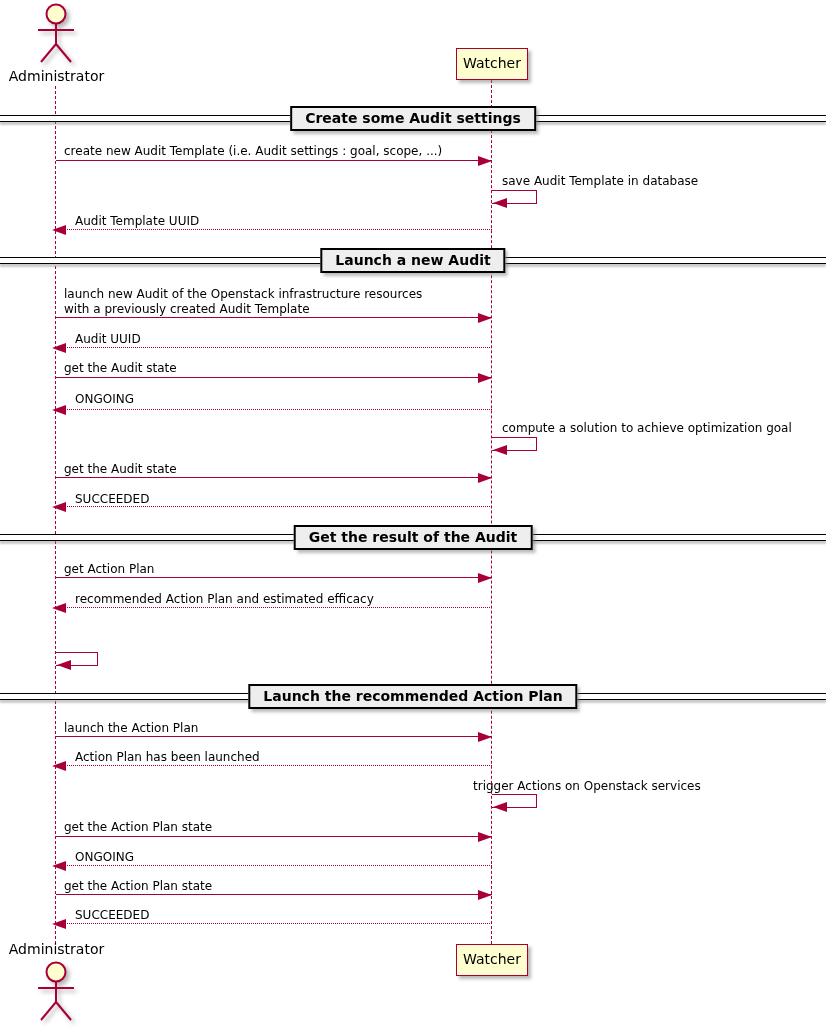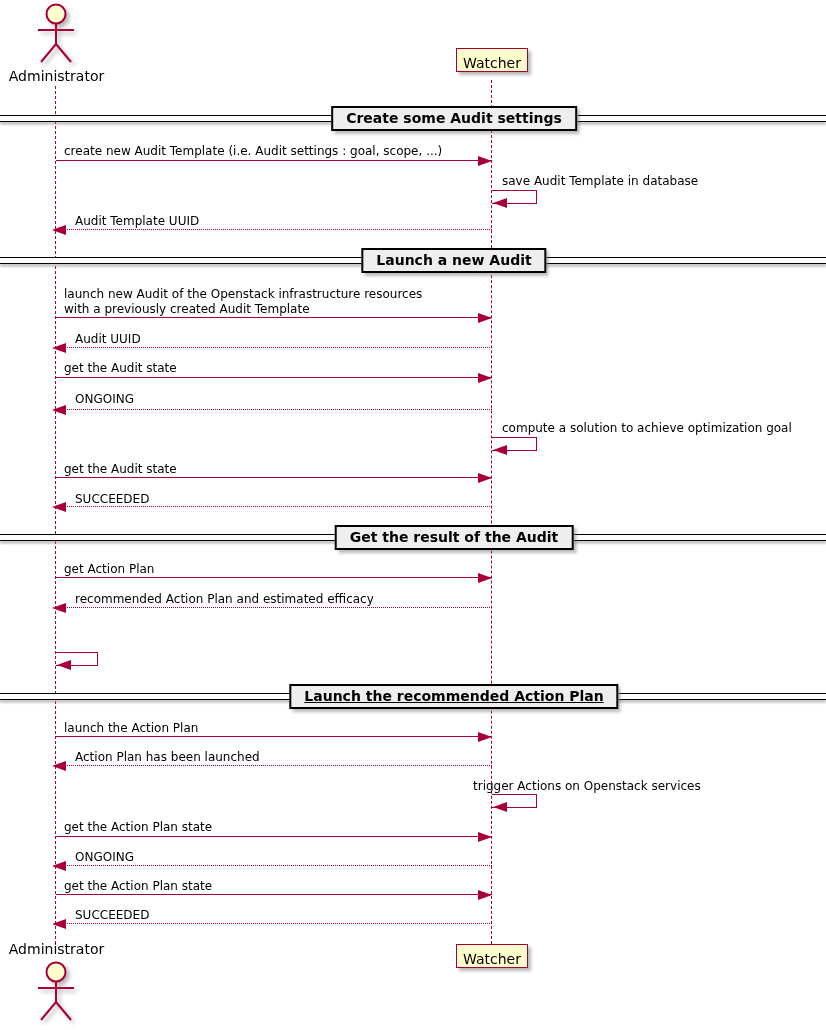--- a/index.html
+++ b/index.html
@@ -2,39 +2,38 @@
 <html><head>
 <meta charset="utf-8">
 <style>
   html,body{margin:0;padding:0;background:#fff;}
   .stage{
     position:relative;width:826px;height:1030px;background:#fff;
     font-family:"DejaVu Sans",sans-serif;color:#000;overflow:hidden;
   }
   .lifeline{position:absolute;width:0;border-left:1.6px dashed #A80036;}
   .participant{
-    position:absolute;width:72px;height:24px;box-sizing:border-box;
+    position:absolute;width:72px;height:32px;box-sizing:border-box;
     background:#FEFECE;border:1.8px solid #A80036;
     text-align:center;line-height:28px;font-size:14px;
     box-shadow:3px 3px 3px rgba(130,130,130,.55);
   }
   .actor-label{position:absolute;left:0;width:113px;text-align:center;font-size:14px;white-space:nowrap;}
   .actor-fig{position:absolute;filter:drop-shadow(3px 3px 2px rgba(130,130,130,.6));}
   .divider-line{
     position:absolute;left:0;width:826px;height:5px;box-sizing:content-box;background:#fff;
     border-top:1.6px solid #000;border-bottom:1.6px solid #000;
     box-shadow:0 3px 2px rgba(140,140,140,.45);
   }
   .divider-box{
     position:absolute;left:413px;transform:translateX(-50%);
     height:25px;line-height:20px;box-sizing:border-box;
     background:#EEEEEE;border:2px solid #000;padding:0 13px;
     font-weight:bold;font-size:14px;white-space:nowrap;
     box-shadow:3px 3px 3px rgba(120,120,120,.5);
-    margin-left:41px;
   }
   .msg-label{position:absolute;font-size:12px;line-height:15px;white-space:nowrap;}
   .msg-line{position:absolute;height:0;}
   .msg-line.call{border-top:1.6px solid #A80036;}
   .msg-line.return{border-top:1.6px dotted #A80036;}
   .ah{position:absolute;width:0;height:0;}
   .ah.right{border-left:14px solid #A80036;border-top:5px solid transparent;border-bottom:5px solid transparent;}
   .ah.left{border-right:14px solid #A80036;border-top:5px solid transparent;border-bottom:5px solid transparent;}
   .self-loop{
     position:absolute;box-sizing:border-box;width:45px;height:14px;
@@ -115,21 +114,21 @@
       <div class="msg-label" style="left: 75px; top: 592px;">
         <div>recommended Action Plan and estimated efficacy</div>
       </div>
       <div class="msg-line return" style="left: 56px; top: 607px; width: 436px;"></div>
       <div class="ah left" style="left: 52px; top: 603px;"></div>
       <div class="msg-label" style="left: 64px; top: 621px;">
       </div>
       <div class="self-loop" style="left: 56px; top: 652px; width: 42px;"></div>
       <div class="ah left" style="left: 57px; top: 660px;"></div>
       <div class="divider-line" style="top: 693px;"></div>
-      <div class="divider-box" style="top: 684px; text-decoration: underline;">Launch the recommended Action Plan</div>
+      <div class="divider-box" style="top: 684px;">Launch the recommended Action Plan</div>
       <div class="msg-label" style="left: 64px; top: 721px;">
         <div>launch the Action Plan</div>
       </div>
       <div class="msg-line call" style="left: 56px; top: 736px; width: 436px;"></div>
       <div class="ah right" style="left: 478px; top: 732px;"></div>
       <div class="msg-label" style="left: 75px; top: 750px;">
         <div>Action Plan has been launched</div>
       </div>
       <div class="msg-line return" style="left: 56px; top: 765px; width: 436px;"></div>
       <div class="ah left" style="left: 52px; top: 761px;"></div>

